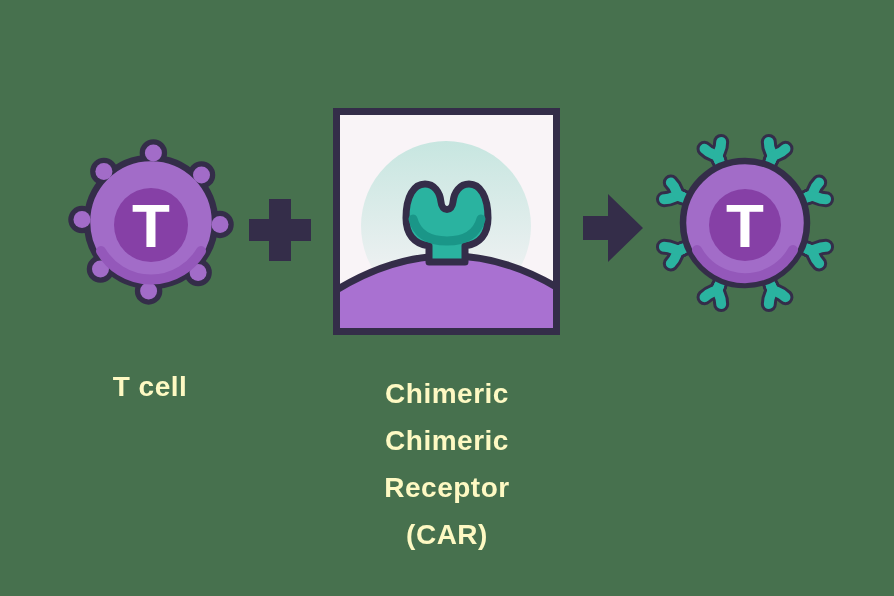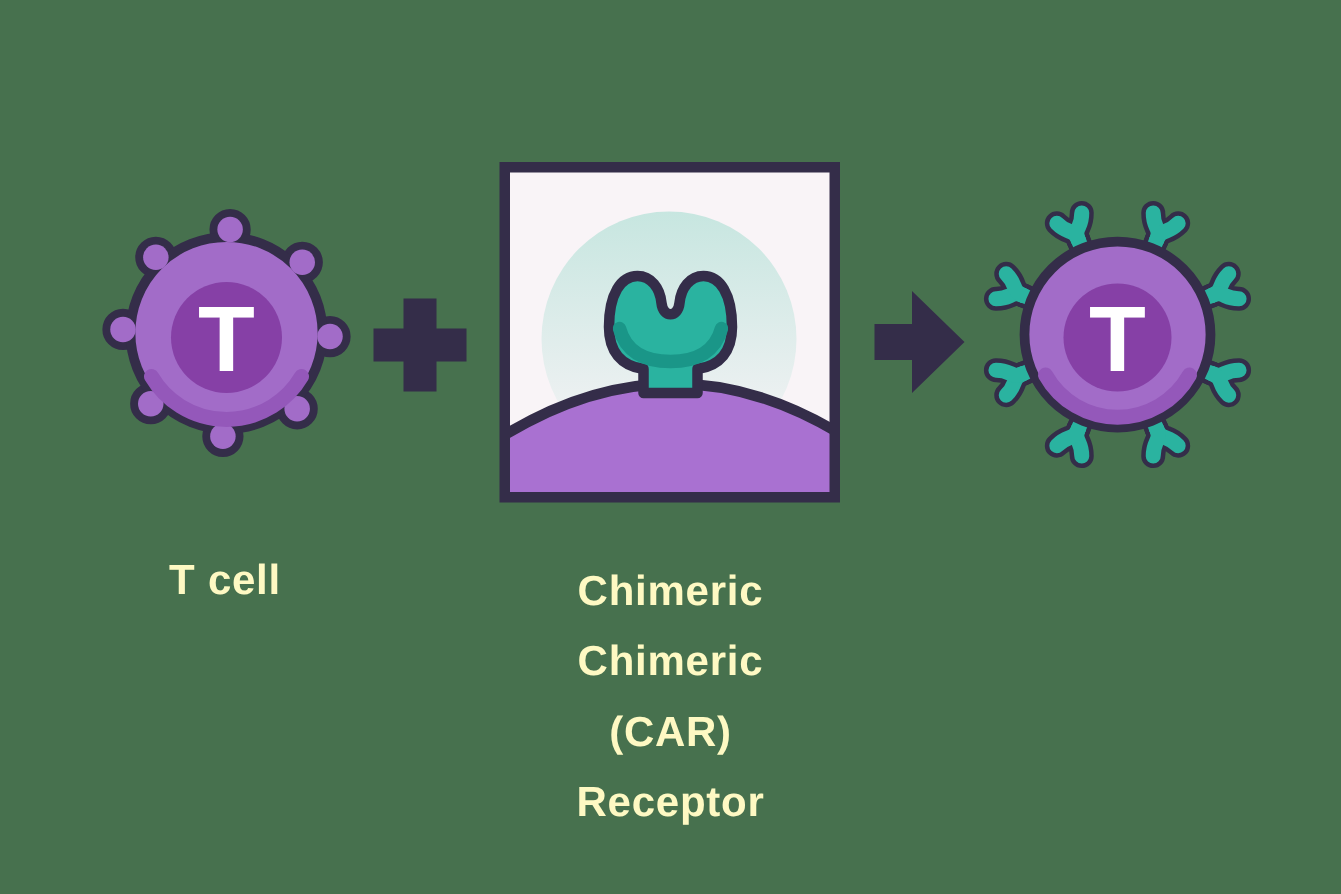--- a/index.html
+++ b/index.html
@@ -103,17 +103,17 @@
       <circle cy="2" r="36" fill="#8640A6"></circle>
       <text class="cell-letter" x="0" y="24" font-size="62">T</text>
     </g>
   </svg>
 
   <div class="label label-tcell">T cell</div>
 
   <div class="label label-car">
     <span>Chimeric</span>
     <span>Chimeric</span>
+    <span>Receptor</span>
     <span>(CAR)</span>
-    <span>Receptor</span>
   </div>
 
 </div>
 
 </body></html>

